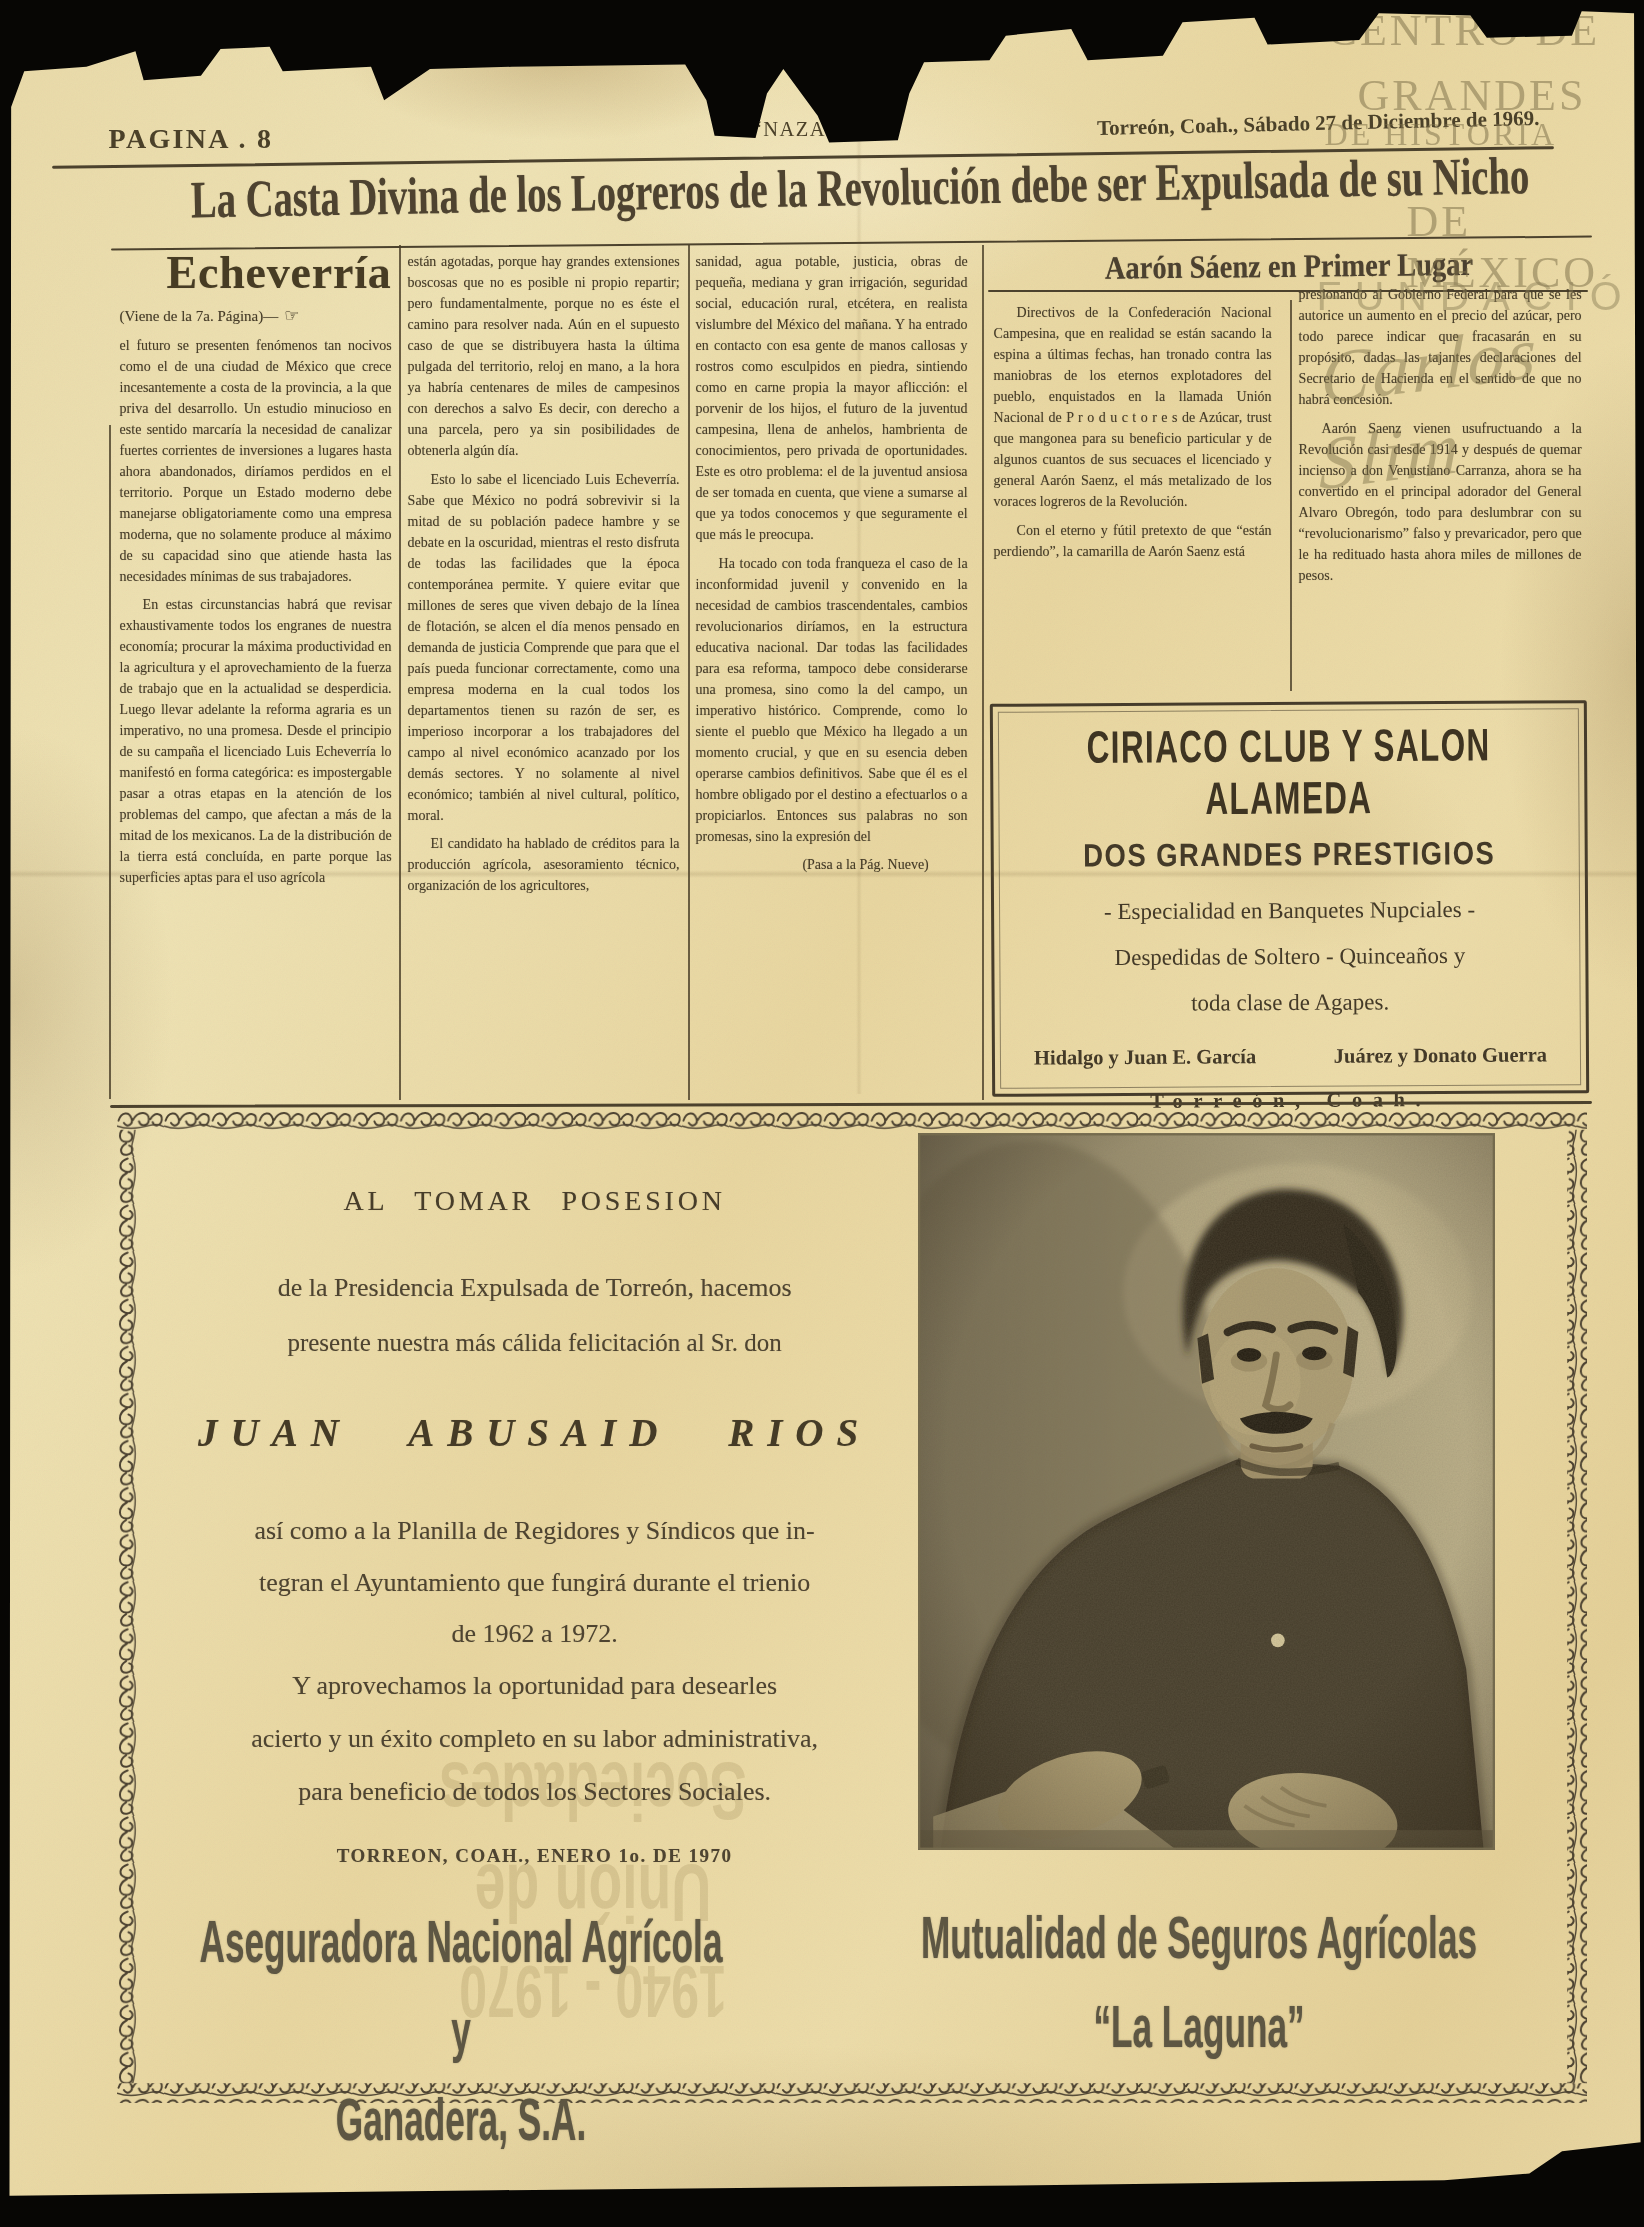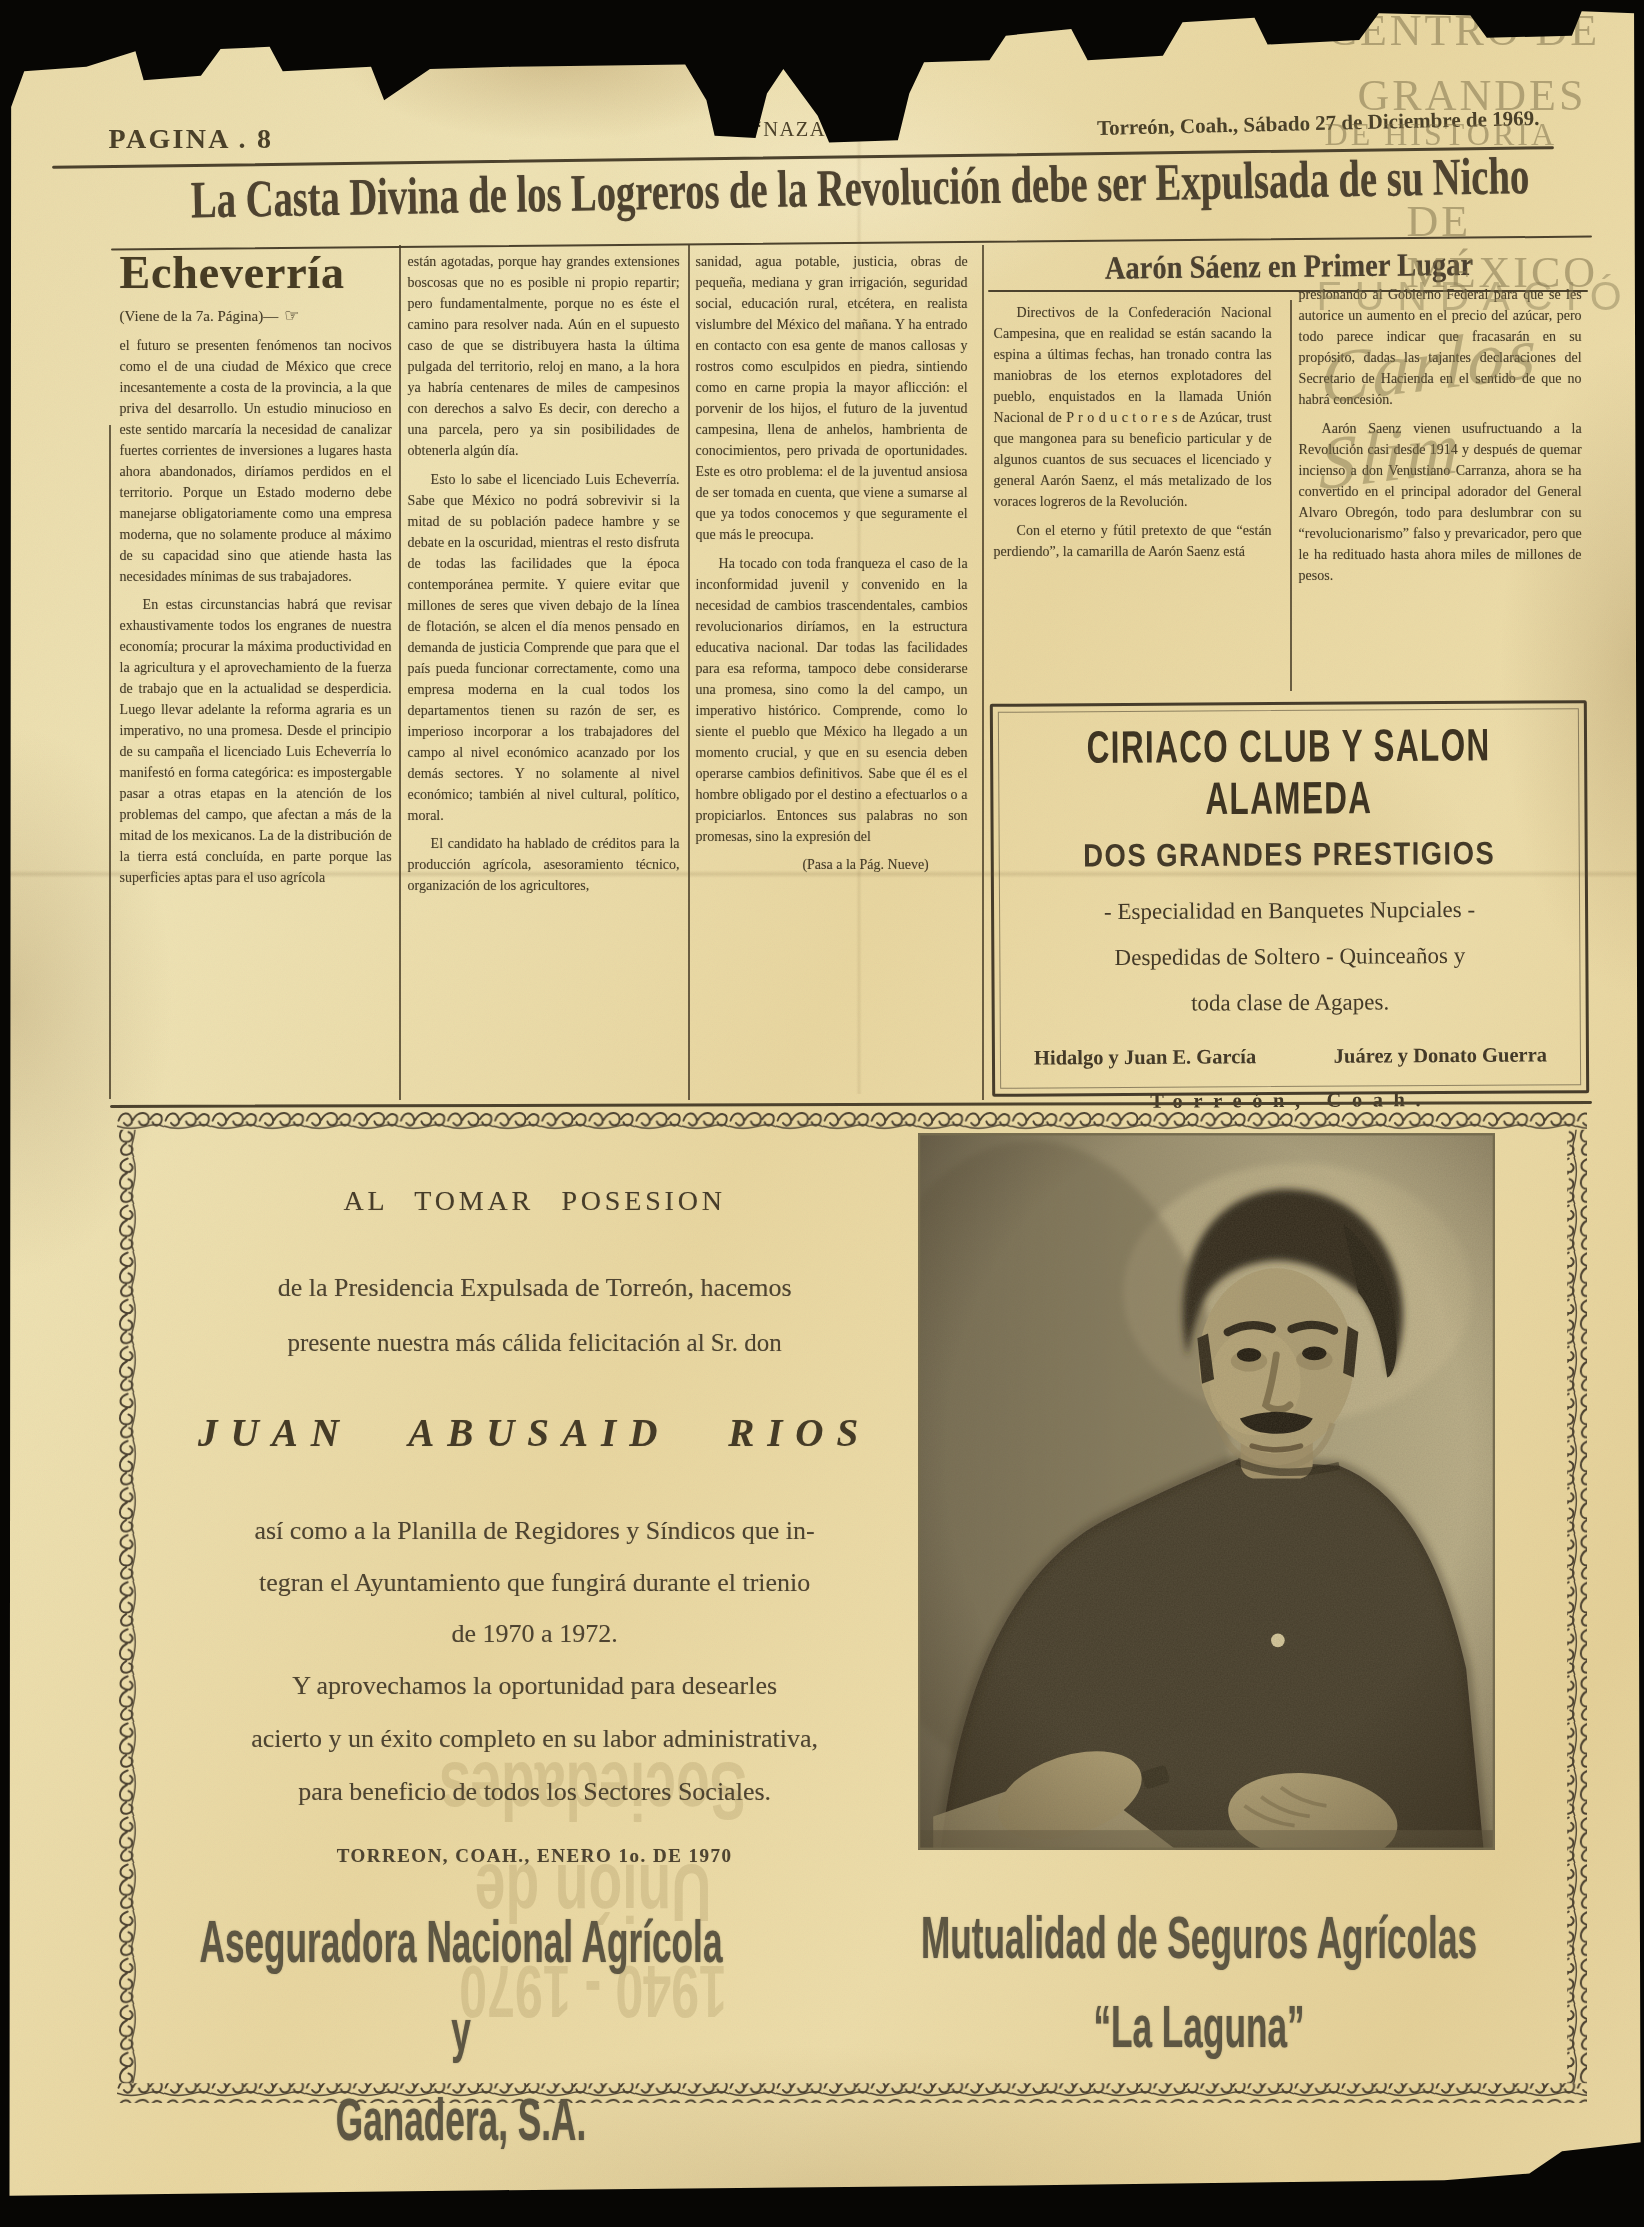--- a/index.html
+++ b/index.html
@@ -33,21 +33,21 @@
   .v0{left:104px;top:425px;height:674px;}
   .v1{left:394px;top:245px;height:855px;}
   .v2{left:683px;top:245px;height:855px;}
   .v3{left:977px;top:245px;height:855px;}
   .v4{left:1285px;top:300px;height:391px;}
 
   .col{position:absolute;width:272px;font-size:14px;line-height:21px;color:#463c28;text-align:justify;text-shadow:0 0 0.8px rgba(70,60,40,.35);}
   .col p{margin:0 0 7.6px 0;text-indent:23px;}
   .col p.noind{text-indent:0;}
   .col1{left:115px;top:249px;}
-  .col1 h2{margin:0 0 9px 0;font-size:46px;line-height:47px;font-weight:bold;letter-spacing:0.8px;color:#473c24;text-align:left;}
+  .col1 h2{margin:0 0 9px 0;font-size:46px;line-height:47px;font-weight:bold;letter-spacing:0.8px;color:#473c24;text-align:right;}
   .contin{font-size:15px;}
   .manicule{font-family:"DejaVu Sans",sans-serif;font-size:16.7px;margin-left:6px;}
   .col2{left:403px;top:251px;}
   .col3{left:691px;top:251px;}
   .col4{left:989px;top:302px;width:278px;}
   .col5{left:1294px;top:284px;width:283px;}
   .jump{text-align:center;text-indent:0;padding-left:68px;}
 
   .subhead{position:absolute;left:980px;top:249px;width:608px;margin:0;text-align:center;font-weight:bold;font-size:30px;color:#4c4130;transform:rotate(-0.6deg) scale(.95,1.08);text-shadow:0 0 0.8px rgba(70,60,40,.5);}
 
@@ -183,21 +183,21 @@
       <div class="g-a">1940 - 1970</div>
       <div class="g-b">Unión de Sociedades</div>
     </div>
 
     <div class="ad-line l-heading">AL TOMAR POSESION</div>
     <div class="ad-line l2">de la Presidencia Expulsada de Torreón, hacemos</div>
     <div class="ad-line l3">presente nuestra más cálida felicitación al Sr. don</div>
     <div class="ad-line l-name">JUAN ABUSAID RIOS</div>
     <div class="ad-line l4">así como a la Planilla de Regidores y Síndicos que in-</div>
     <div class="ad-line l5">tegran el Ayuntamiento que fungirá durante el trienio</div>
-    <div class="ad-line l6">de 1970 a 1972.</div>
+    <div class="ad-line l6">de 1962 a 1972.</div>
     <div class="ad-line l7">Y aprovechamos la oportunidad para desearles</div>
     <div class="ad-line l8">acierto y un éxito completo en su labor administrativa,</div>
     <div class="ad-line l9">para beneficio de todos los Sectores Sociales.</div>
     <div class="ad-line l-date">TORREON, COAH., ENERO 1o. DE 1970</div>
 
     <svg class="photo" viewBox="0 0 760 944" xmlns="http://www.w3.org/2000/svg">
       <defs>
         <linearGradient id="pbg" x1="0" x2="1" y1="0" y2="0">
           <stop offset="0" stop-color="#7e755b"></stop>
             <stop offset="0.35" stop-color="#9a8f6e"></stop>

